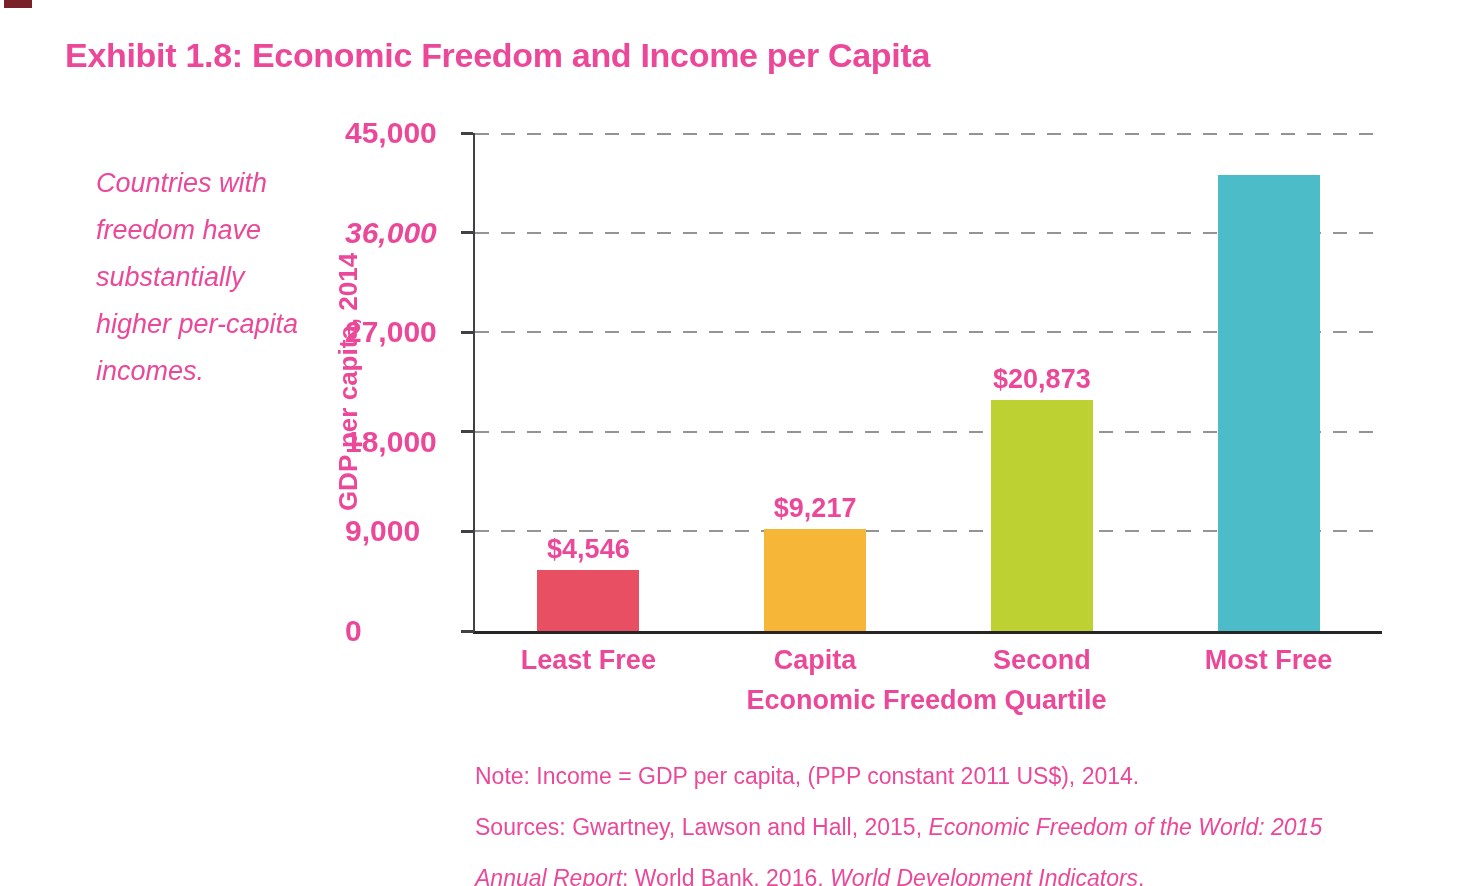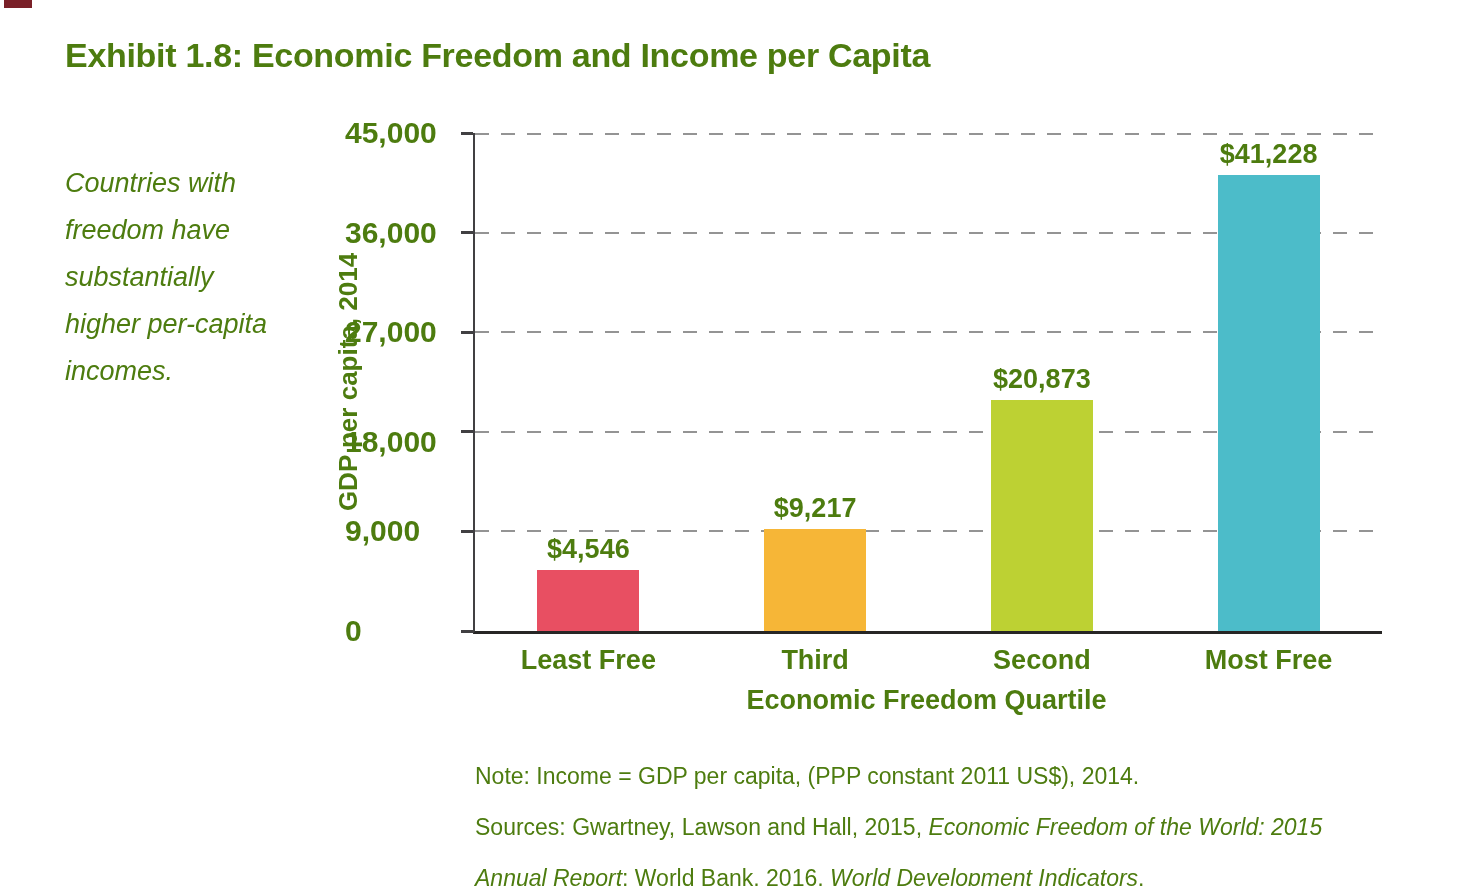--- a/index.html
+++ b/index.html
@@ -1,37 +1,37 @@
 <!DOCTYPE html>
 <html><head>
 <meta charset="utf-8">
 <style>
   html,body{margin:0;padding:0;background:#ffffff;}
   .page{
     position:relative;
     width:1466px;height:886px;
     background:#ffffff;
     font-family:"Liberation Sans", sans-serif;
-    color:#4d7c0f;
+    color:#ec4899;
     overflow:hidden;
   }
   .corner-mark{
     position:absolute;left:4px;top:0;width:28px;height:8px;
     background:#7a2028;
   }
   .title{
     position:absolute;left:65px;top:36px;
     font-size:34px;font-weight:bold;letter-spacing:-0.3px;
     white-space:nowrap;margin:0;
   }
   .caption{
     position:absolute;left:65px;top:160px;
     font-size:27px;font-style:italic;line-height:47px;
   }
-  .caption div{white-space:nowrap;}
+  .caption div{white-space:nowrap;margin-left:31px;}
   .ylabel{
     position:absolute;left:348px;top:382px;
     transform:translate(-50%,-50%) rotate(-90deg);
     font-size:26px;font-weight:bold;white-space:nowrap;
   }
   .plot{
     position:absolute;left:473px;top:133px;width:907px;height:498px;
     border-left:2px solid #414042;
     border-bottom:3px solid #272625;
     box-sizing:content-box;
@@ -93,35 +93,34 @@
         <div class="ytick-mark" style="top: 396.9px;"></div>
         <div class="ytick-label" style="top: 382.4px;">9,000</div>
         <div class="gridline" style="top: 297.8px;"></div>
         <div class="ytick-mark" style="top: 297.3px;"></div>
         <div class="ytick-label" style="top: 293px;">18,000</div>
         <div class="gridline" style="top: 198.2px;"></div>
         <div class="ytick-mark" style="top: 197.7px;"></div>
         <div class="ytick-label" style="top: 183.2px;">27,000</div>
         <div class="gridline" style="top: 98.6px;"></div>
         <div class="ytick-mark" style="top: 98.1px;"></div>
-        <div class="ytick-label" style="top: 83.6px;">36,000</div>
+        <div class="ytick-label" style="top: 83.6px; font-style: italic;">36,000</div>
         <div class="gridline" style="top: 0px;"></div>
         <div class="ytick-mark" style="top: -1.5px;"></div>
         <div class="ytick-label" style="top: -16px;">45,000</div>
         <div class="bar" style="left: 62.375px; width: 102px; height: 60.5457px; background: rgb(232, 79, 98);"></div>
         <div class="bar-value" style="left: 8.375px; bottom: 66.5457px;">$4,546</div>
         <div class="xtick-label" style="left: -1.625px;">Least Free</div>
         <div class="bar" style="left: 289.125px; width: 102px; height: 102.001px; background: rgb(246, 182, 55);"></div>
         <div class="bar-value" style="left: 235.125px; bottom: 108.001px;">$9,217</div>
-        <div class="xtick-label" style="left: 225.125px;">Third</div>
+        <div class="xtick-label" style="left: 225.125px;">Capita</div>
         <div class="bar" style="left: 515.875px; width: 102px; height: 230.995px; background: rgb(189, 209, 51);"></div>
         <div class="bar-value" style="left: 461.875px; bottom: 236.995px;">$20,873</div>
         <div class="xtick-label" style="left: 451.875px;">Second</div>
         <div class="bar" style="left: 742.625px; width: 102px; height: 456.257px; background: rgb(76, 188, 201);"></div>
-        <div class="bar-value" style="left: 688.625px; bottom: 462.257px;">$41,228</div>
         <div class="xtick-label" style="left: 678.625px;">Most Free</div>
       </div>
     <div class="xlabel">Economic Freedom Quartile</div>
   </div>
 
   <div class="notes" id="notes">
       <div class=""><span>Note: Income = GDP per capita, (PPP constant 2011 US$), 2014.</span></div>
       <div class=""><span>Sources: Gwartney, Lawson and Hall, 2015, </span><span class="it">Economic Freedom of the World: 2015</span></div>
       <div class=""><span class="it">Annual Report</span><span>; World Bank, 2016, </span><span class="it">World Development Indicators</span><span>.</span></div>
     </div>

